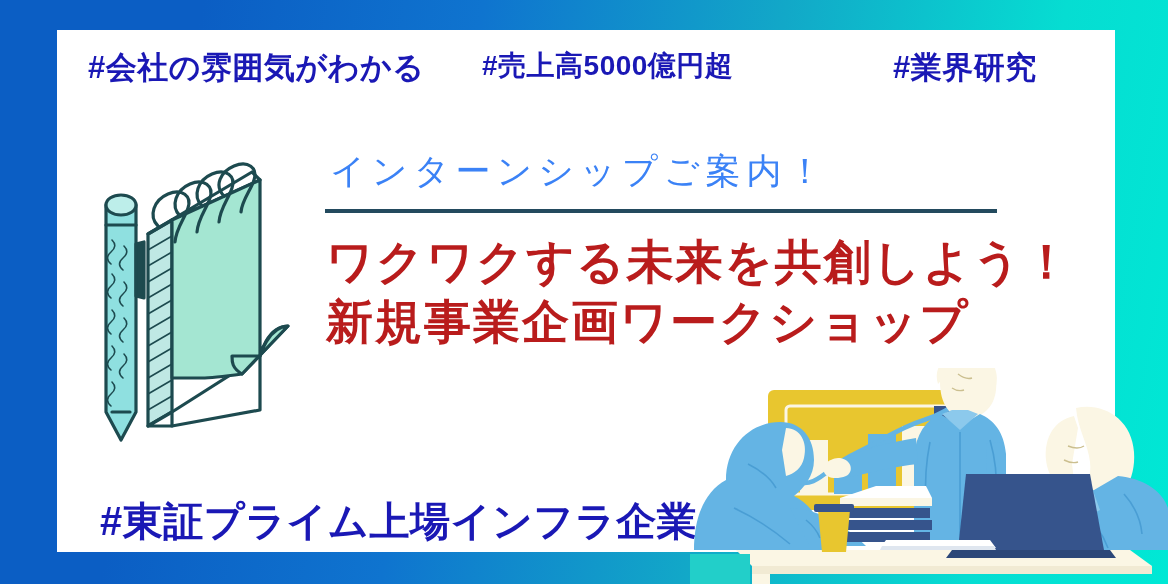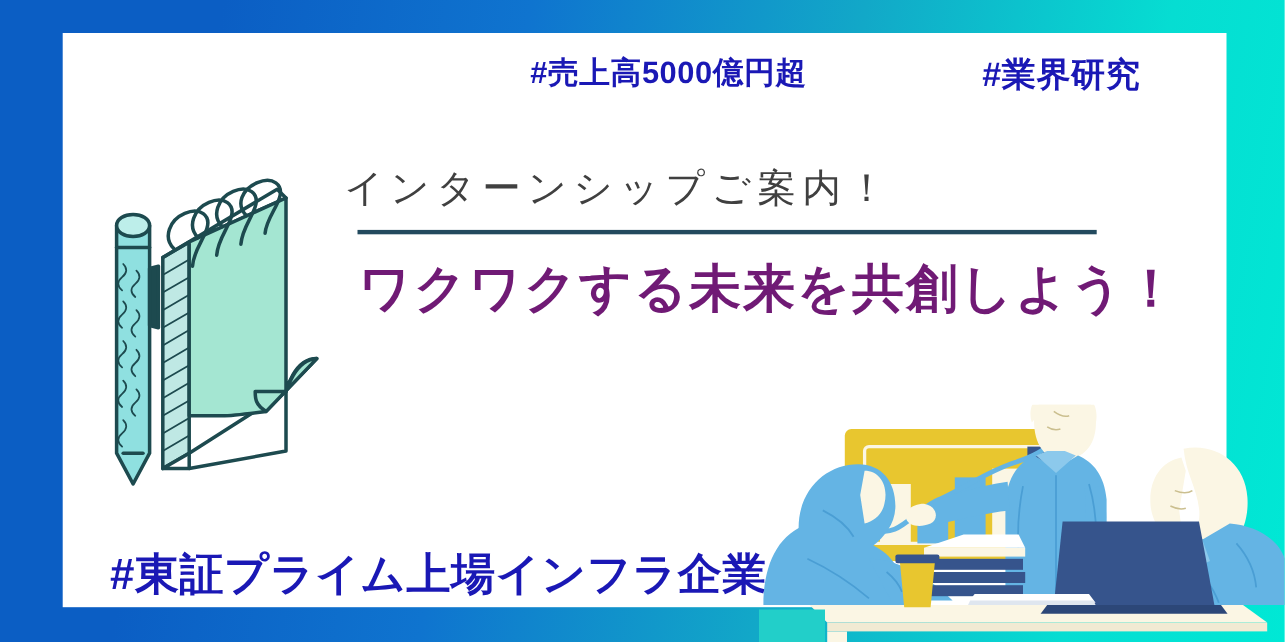--- a/index.html
+++ b/index.html
@@ -43,40 +43,40 @@
     letter-spacing: 0.5px;
   }
   .tag-1 { left: 88px;  top: 47px; font-size: 31px; }
   .tag-2 { left: 482px; top: 47px; font-size: 28px; }
   .tag-3 { left: 893px; top: 47px; font-size: 31px; }
   .tag-4 { left: 100px; top: 494px; font-size: 40px; }
 
   
   .subtitle {
     position: absolute;
-    left: 313px;
+    left: 330px;
     top: 148px;
     font-size: 35px;
-    color: #404040;
+    color: #3b82f6;
     letter-spacing: 6px;
     white-space: nowrap;
   }
   .rule {
     position: absolute;
     left: 325px;
     top: 209px;
     width: 672px;
     height: 4px;
     background: #234a5e;
   }
   .headline {
     position: absolute;
     left: 326px;
     top: 232px;
-    color: #701a75;
+    color: #b91c1c;
     font-size: 47px;
     font-weight: 700;
     line-height: 60px;
     letter-spacing: 2px;
     white-space: nowrap;
   }
 
   
   .notepad-art {
     position: absolute;
@@ -97,28 +97,30 @@
 </style>
 </head>
 <body>
 
 <div id="banner">
 
   <div class="bg"></div>
 
   <div class="card"></div>
 
+  <div class="tag tag-1">#会社の雰囲気がわかる</div>
   <div class="tag tag-2">#売上高5000億円超</div>
   <div class="tag tag-3">#業界研究</div>
   <div class="tag tag-4">#東証プライム上場インフラ企業</div>
 
   <div class="subtitle">インターンシップご案内！</div>
   <div class="rule"></div>
   <div class="headline">
     <div>ワクワクする未来を共創しよう！</div>
+    <div>新規事業企画ワークショップ</div>
   </div>
 
   <svg class="notepad-art" viewBox="0 0 220 320">
     <g fill="none" stroke="#1d4a4f" stroke-width="3.2" stroke-linejoin="round" stroke-linecap="round">
 
       <g>
         <path d="M56 84 L80 70 L80 262 L56 276 Z" fill="#bfe8e4" stroke="#1d4a4f"></path>
         <g stroke="#1d4a4f" stroke-width="1.6">
           <path d="M56 100 L80 86"></path>
             <path d="M56 116 L80 102"></path>

